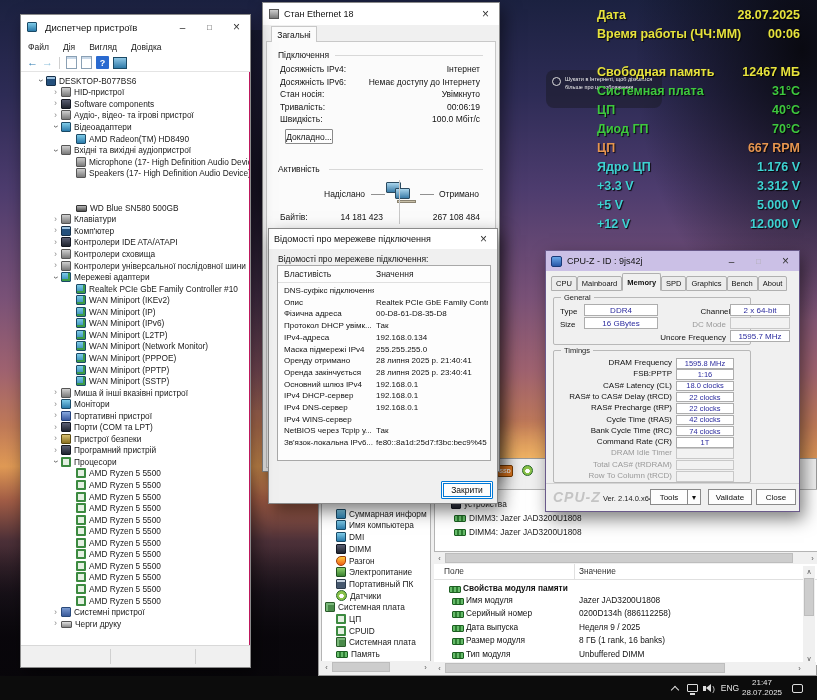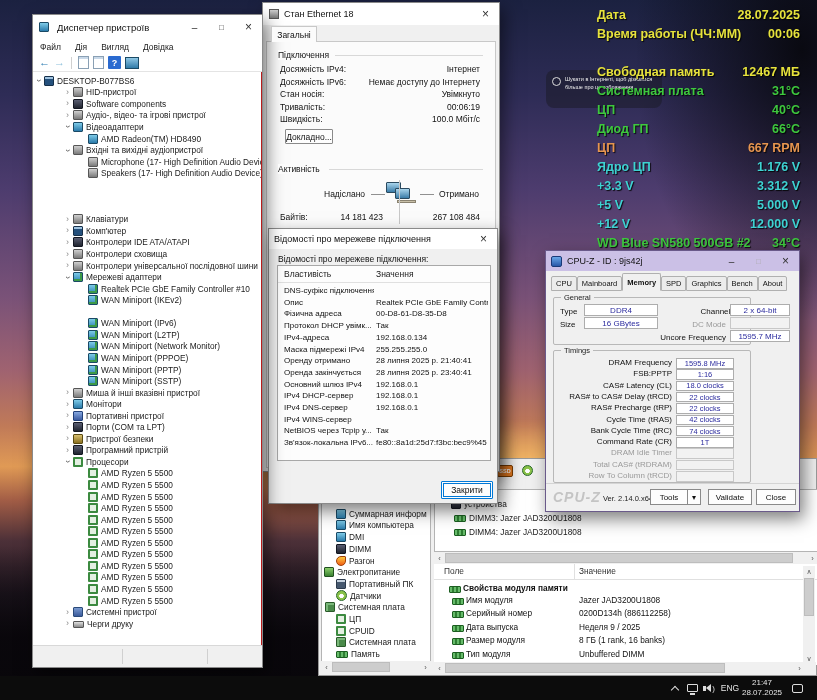--- a/index.html
+++ b/index.html
@@ -67,21 +67,21 @@
   .ic-gauge{width:11px;height:11px;border-radius:50%;border:1px solid #2a6a2a;
       background:radial-gradient(circle at 50% 55%,#fff 0 2px,#8bc34a 2.5px)}
   .ic-flame{background:linear-gradient(#ffc83c,#f06018);border:1px solid #a04008;border-radius:50% 10% 50% 50%}
   .ic-battery{background:linear-gradient(#8cd06c,#3a8030);border:1px solid #205020}
   .ic-laptop{background:linear-gradient(#c8d4e0 30%,#46586e 30%);border:1px solid #2c3a4c}
   .ic-ssd{width:16px;height:12px;background:#e07820;border:1px solid #7a3c00;border-radius:2px;
       color:#fff;font-size:5.5px;font-weight:bold;display:flex;align-items:center;justify-content:center}
   .ic-ssd::after{content:"SSD"}
 
   
-  #dm{left:32px;top:14px;width:231px;height:654px;background:#b91c1c}
+  #dm{left:20px;top:14px;width:231px;height:654px;background:#be185d}
   #dm .tbar{height:24px}
   #dm-menu{position:absolute;left:0;top:24px;right:0;height:15px;background:#fff;display:flex;
       font-size:8.5px;color:#222;align-items:center}
   #dm-menu .mitem{padding:0 7px}
   #dm-toolbar{position:absolute;left:0;top:39px;right:0;height:18px;background:#fff;
       display:flex;align-items:center;gap:4px;padding-left:6px;border-bottom:1px solid #e4e4e4}
   .tb-arrow{font-size:11px;line-height:1;color:#2a7ab0}
   .tb-arrow.fwd{color:#8ec0dc}
   .tb-sep{width:1px;height:12px;background:#d0d0d0;margin:0 2px}
   .tb-page{width:11px;height:13px;background:#fff;border:1px solid #8aa0b4;
@@ -248,45 +248,41 @@
       <div class="sens-row" style="top: 84px; color: rgb(62, 200, 62);">
         <span class="sl">Системная плата</span>
         <span class="sv">31°C</span>
       </div>
       <div class="sens-row" style="top: 103px; color: rgb(62, 200, 62);">
         <span class="sl">ЦП</span>
         <span class="sv">40°C</span>
       </div>
       <div class="sens-row" style="top: 122px; color: rgb(62, 200, 62);">
         <span class="sl">Диод ГП</span>
-        <span class="sv">66°C</span>
+        <span class="sv">70°C</span>
       </div>
       <div class="sens-row" style="top: 141px; color: rgb(230, 149, 79);">
         <span class="sl">ЦП</span>
         <span class="sv">667 RPM</span>
       </div>
       <div class="sens-row" style="top: 160px; color: rgb(62, 210, 210);">
         <span class="sl">Ядро ЦП</span>
         <span class="sv">1.176 V</span>
       </div>
       <div class="sens-row" style="top: 179px; color: rgb(62, 210, 210);">
         <span class="sl">+3.3 V</span>
         <span class="sv">3.312 V</span>
       </div>
       <div class="sens-row" style="top: 198px; color: rgb(62, 210, 210);">
         <span class="sl">+5 V</span>
         <span class="sv">5.000 V</span>
       </div>
       <div class="sens-row" style="top: 217px; color: rgb(62, 210, 210);">
         <span class="sl">+12 V</span>
         <span class="sv">12.000 V</span>
-      </div>
-      <div class="sens-row" style="top: 236px; color: rgb(62, 200, 62);">
-        <span class="sl">WD Blue SN580 500GB #2</span>
-        <span class="sv">34°C</span>
       </div>
     </div>
 
   <div class="win" id="aida">
     <div style="position:absolute;left:178px;top:6px;display:flex;gap:6px">
       <span class="ic ic-ssd"></span>
       <span class="ic ic-gauge"></span>
     </div>
     <div id="aida-side">
         <div class="srow" style="top: 18px; padding-left: 14px;">
@@ -302,21 +298,21 @@
           <span class="sl2">DMI</span>
         </div>
         <div class="srow" style="top: 53.1px; padding-left: 14px;">
           <span class="ic ic-ipmi"></span>
           <span class="sl2">DIMM</span>
         </div>
         <div class="srow" style="top: 64.8px; padding-left: 14px;">
           <span class="ic ic-flame"></span>
           <span class="sl2">Разгон</span>
         </div>
-        <div class="srow" style="top: 76.5px; padding-left: 2px;">
+        <div class="srow" style="top: 76.5px; padding-left: 14px;">
           <span class="ic ic-battery"></span>
           <span class="sl2">Электропитание</span>
         </div>
         <div class="srow" style="top: 88.2px; padding-left: 14px;">
           <span class="ic ic-laptop"></span>
           <span class="sl2">Портативный ПК</span>
         </div>
         <div class="srow" style="top: 99.9px; padding-left: 14px;">
           <span class="ic ic-gauge"></span>
           <span class="sl2">Датчики</span>
@@ -670,21 +666,21 @@
     <div id="dm-toolbar">
       <span class="tb-arrow">←</span>
       <span class="tb-arrow fwd">→</span>
       <span class="tb-sep"></span>
       <span class="tb-page"></span>
       <span class="tb-page"></span>
       <span class="tb-help"></span>
       <span class="tb-mon"></span>
     </div>
     <div id="dm-tree">
-        <div class="trow" style="top: 3px; padding-left: 0;">
+        <div class="trow" style="top: 3px; padding-left: 14px;">
           <span class="chev exp">›</span>
           <span class="ic ic-computer"></span>
           <span class="tl">DESKTOP-B077BS6</span>
         </div>
         <div class="trow" style="top: 14.55px; padding-left: 29px;">
           <span class="chev">›</span>
           <span class="ic ic-hid"></span>
           <span class="tl">HID-пристрої</span>
         </div>
         <div class="trow" style="top: 26.1px; padding-left: 29px;">
@@ -715,20 +711,25 @@
         <div class="trow" style="top: 83.85px; padding-left: 44px;">
           <span class="chev"></span>
           <span class="ic ic-mic"></span>
           <span class="tl">Microphone (17- High Definition Audio Device)</span>
         </div>
         <div class="trow" style="top: 95.4px; padding-left: 44px;">
           <span class="chev"></span>
           <span class="ic ic-speaker"></span>
           <span class="tl">Speakers (17- High Definition Audio Device)</span>
         </div>
+        <div class="trow" style="top: 130.05px; padding-left: 44px;">
+          <span class="chev"></span>
+          <span class="ic ic-disk"></span>
+          <span class="tl">WD Blue SN580 500GB</span>
+        </div>
         <div class="trow" style="top: 141.6px; padding-left: 29px;">
           <span class="chev">›</span>
           <span class="ic ic-keyboard"></span>
           <span class="tl">Клавіатури</span>
         </div>
         <div class="trow" style="top: 153.15px; padding-left: 29px;">
           <span class="chev">›</span>
           <span class="ic ic-pc"></span>
           <span class="tl">Комп'ютер</span>
         </div>
@@ -755,20 +756,25 @@
         <div class="trow" style="top: 210.9px; padding-left: 44px;">
           <span class="chev"></span>
           <span class="ic ic-net"></span>
           <span class="tl">Realtek PCIe GbE Family Controller #10</span>
         </div>
         <div class="trow" style="top: 222.45px; padding-left: 44px;">
           <span class="chev"></span>
           <span class="ic ic-net"></span>
           <span class="tl">WAN Miniport (IKEv2)</span>
         </div>
+        <div class="trow" style="top: 234px; padding-left: 44px;">
+          <span class="chev"></span>
+          <span class="ic ic-net"></span>
+          <span class="tl">WAN Miniport (IP)</span>
+        </div>
         <div class="trow" style="top: 245.55px; padding-left: 44px;">
           <span class="chev"></span>
           <span class="ic ic-net"></span>
           <span class="tl">WAN Miniport (IPv6)</span>
         </div>
         <div class="trow" style="top: 257.1px; padding-left: 44px;">
           <span class="chev"></span>
           <span class="ic ic-net"></span>
           <span class="tl">WAN Miniport (L2TP)</span>
         </div>

